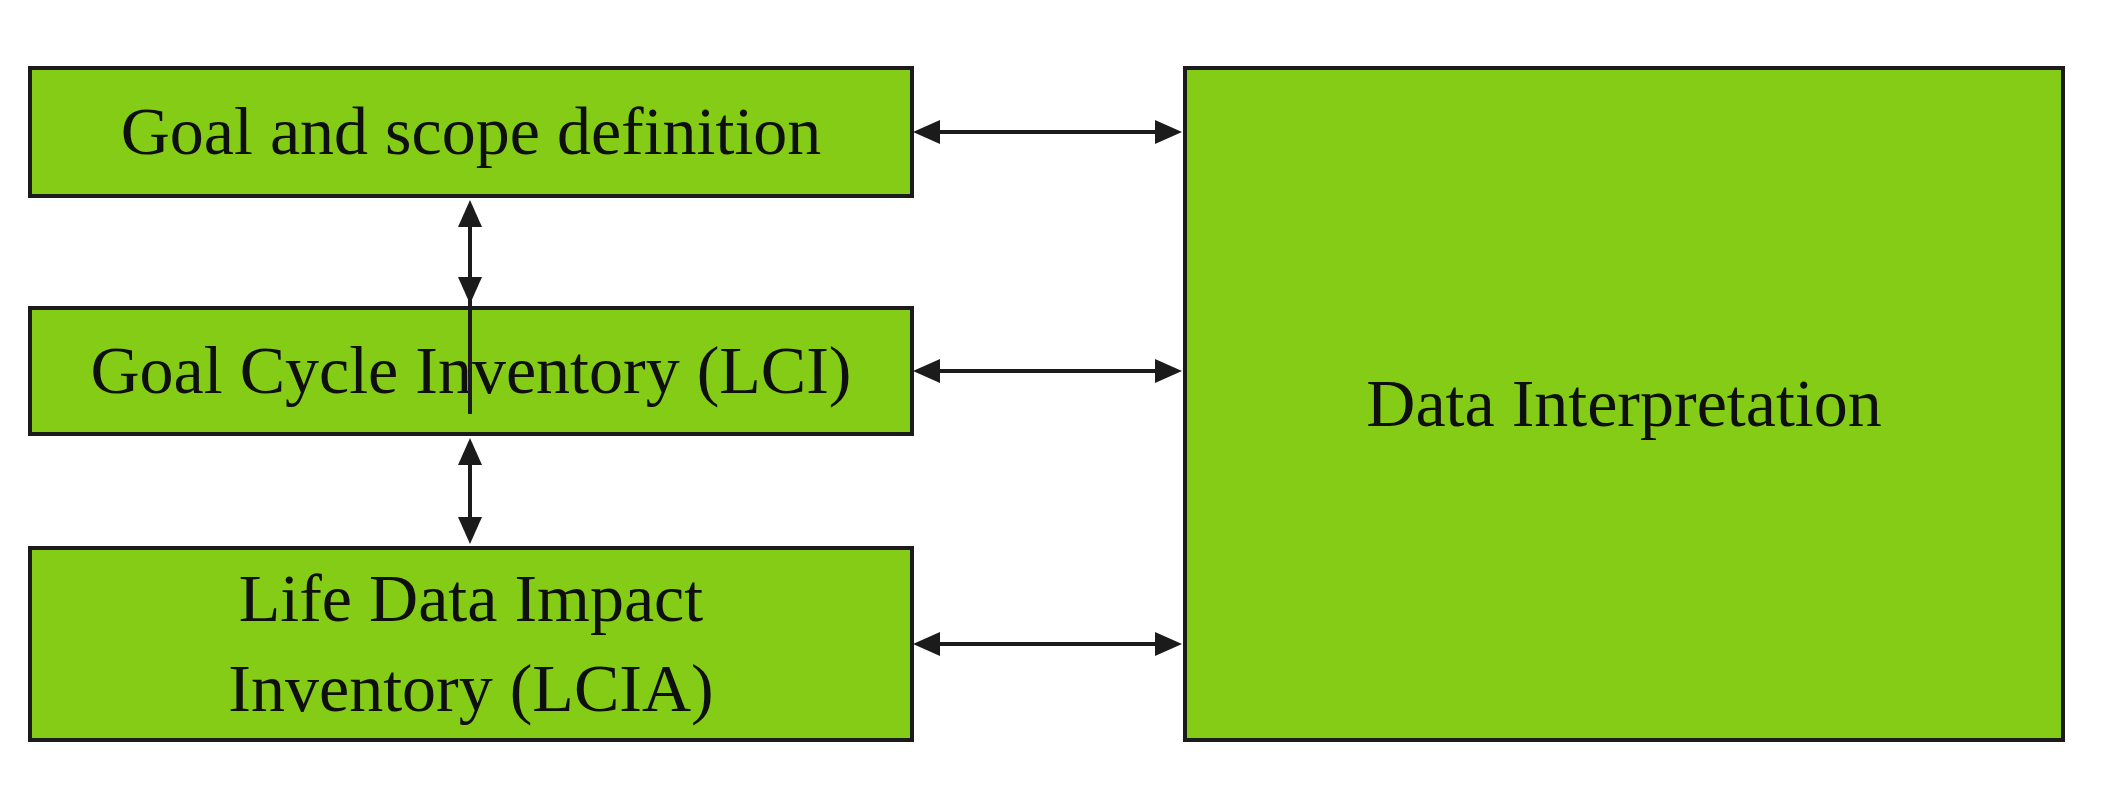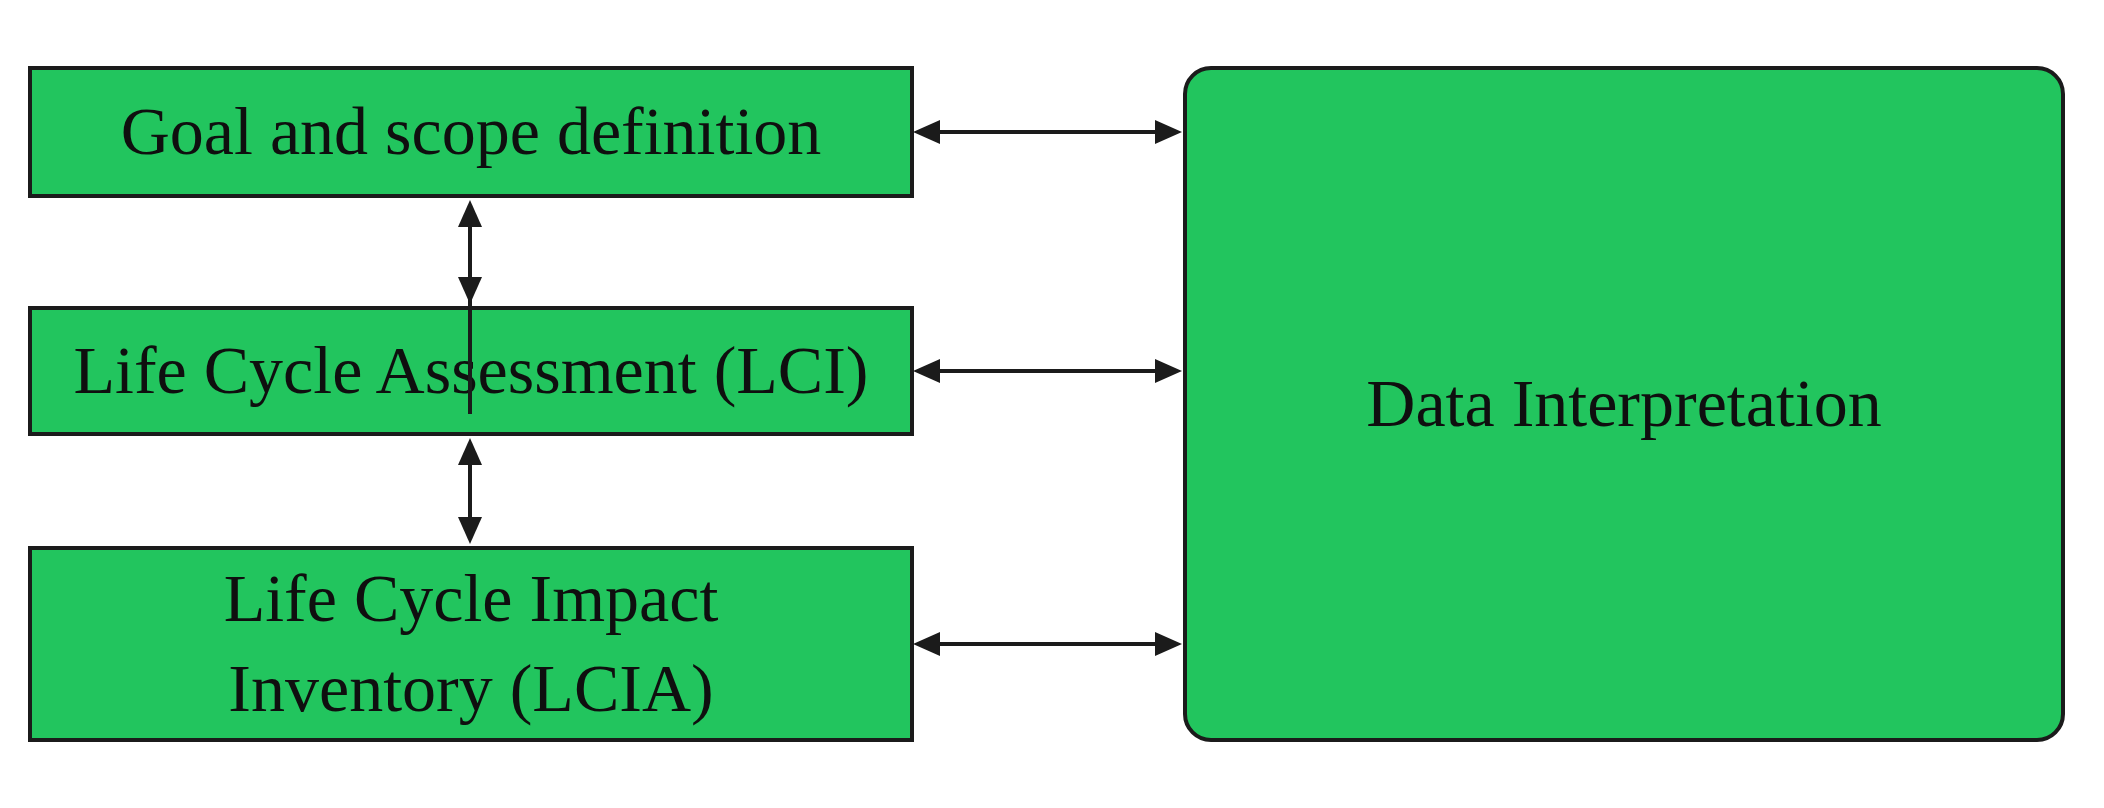--- a/index.html
+++ b/index.html
@@ -13,59 +13,59 @@
     height: 808px;
     background: #ffffff;
     font-family: "Liberation Serif", "DejaVu Serif", serif;
     color: #0f0f0f;
     overflow: hidden;
   }
   .box {
     position: absolute;
     box-sizing: border-box;
     border: 4px solid #1b1b1b;
-    background: #22c55e;
+    background: #84cc16;
     display: flex;
     align-items: center;
     justify-content: center;
     text-align: center;
     font-size: 68px;
     line-height: 1.32;
     white-space: nowrap;
   }
   .box-goal   { left: 28px;   top: 66px;  width: 886px; height: 132px; }
   .box-lci    { left: 28px;   top: 306px; width: 886px; height: 130px; }
   .box-lcia   { left: 28px;   top: 546px; width: 886px; height: 196px; }
-  .box-interp { left: 1183px; top: 66px;  width: 882px; height: 676px; border-radius: 28px; }
+  .box-interp { left: 1183px; top: 66px;  width: 882px; height: 676px; }
   .arrow-layer {
     position: absolute;
     left: 0; top: 0;
     width: 2104px;
     height: 808px;
     pointer-events: none;
   }
   .arrow-layer line    { stroke: #1b1b1b; stroke-width: 4; }
   .arrow-layer polygon { fill: #1b1b1b; stroke: none; }
 </style>
 </head>
 <body>
 
 <div class="canvas">
 
   <div class="box box-goal">
     <span>Goal and scope definition</span>
   </div>
 
   <div class="box box-lci">
-    <span>Life Cycle Assessment (LCI)</span>
+    <span>Goal Cycle Inventory (LCI)</span>
   </div>
 
   <div class="box box-lcia">
     <span>
-      <span style="display:block">Life Cycle Impact</span>
+      <span style="display:block">Life Data Impact</span>
       <span style="display:block">Inventory (LCIA)</span>
     </span>
   </div>
 
   <div class="box box-interp">
     <span>Data Interpretation</span>
   </div>
 
   <svg class="arrow-layer" width="2104" height="808" viewBox="0 0 2104 808" xmlns="http://www.w3.org/2000/svg">
 

